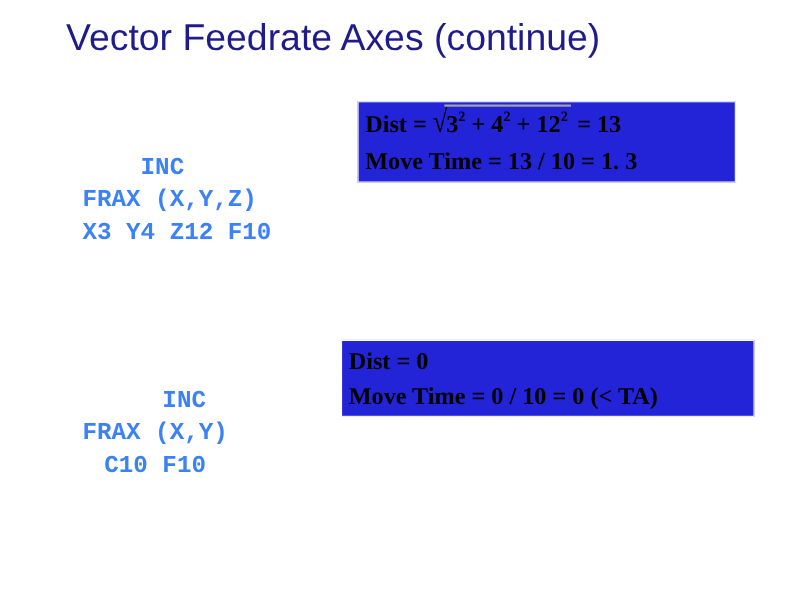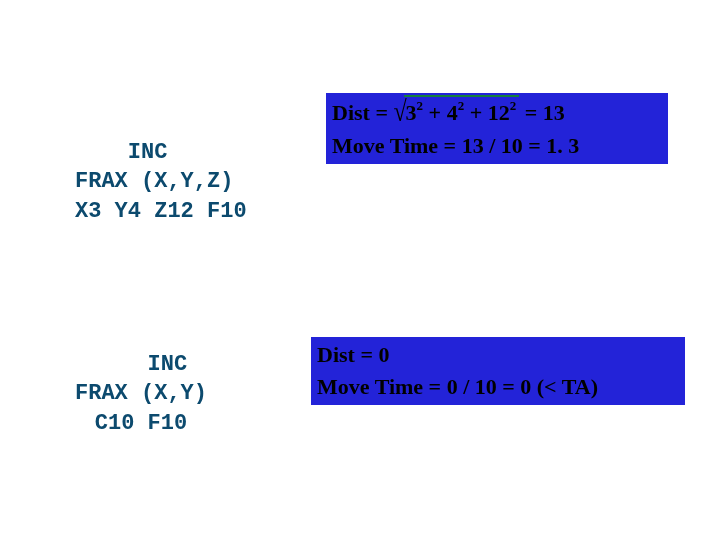--- a/index.html
+++ b/index.html
@@ -24,59 +24,60 @@
     right: 40px;
     font-size: 34px;
     color: #1f1b8a;
     font-weight: 400;
   }
   .code-block {
     position: absolute;
     font-family: "Courier New", Courier, monospace;
     font-size: 22px;
     font-weight: bold;
-    color: #0c4a6e;
+    color: #3b82f6;
     line-height: 1.35;
     white-space: pre;
   }
   #code1 { top: 108px; left: 75px; }
   #code2 { top: 320px; left: 75px; text-align: center; }
   .math-block {
     position: absolute;
     background: #2323d8;
     font-family: 'Times New Roman', Times, serif;
     color: #000;
     font-weight: bold;
     font-size: 22px;
     line-height: 1.45;
     padding: 2px 6px 2px 6px;
     border: 1px solid #fff;
   }
   #math1 { top: 92px;  left: 325px; width: 330px; }
-  #math2 { top: 336px; left: 310px; width: 362px; }
+  #math2 { top: 309px; left: 310px; width: 362px; }
   .sub { font-size: 14px; vertical-align: sub; position: relative; top: 0px; }
   .sup { font-size: 13px; vertical-align: super; position: relative; top: -2px; }
   
   .radwrap { position: relative; display: inline-block; }
-  .radin { border-top: 2px solid #15803d; padding: 0 3px 0 2px; display: inline-block; text-align: center; }
+  .radin { border-top: 2px solid #a3a3a3; padding: 0 3px 0 2px; display: inline-block; text-align: center; }
   .radsymbol {
     display: inline-block;
     transform: scaleY(1.2);
     font-weight: bold;
     font-size: 24px;
     margin-right: -3px;
     position: relative;
     top: -1px;
   }
 </style>
 </head>
 <body>
 
 <div class="slide">
 
+  <div class="title">Vector Feedrate Axes (continue)</div>
 
   <div id="code1" class="code-block">
     <span>INC</span>
 <span>FRAX (X,Y,Z)</span>
 <span>X3 Y4 Z12 F10</span>
   </div>
 
   <div id="math1" class="math-block">
     <div>
       <span>Dist = </span><span class="radsymbol">√</span><span class="radwrap"><span class="radin">

